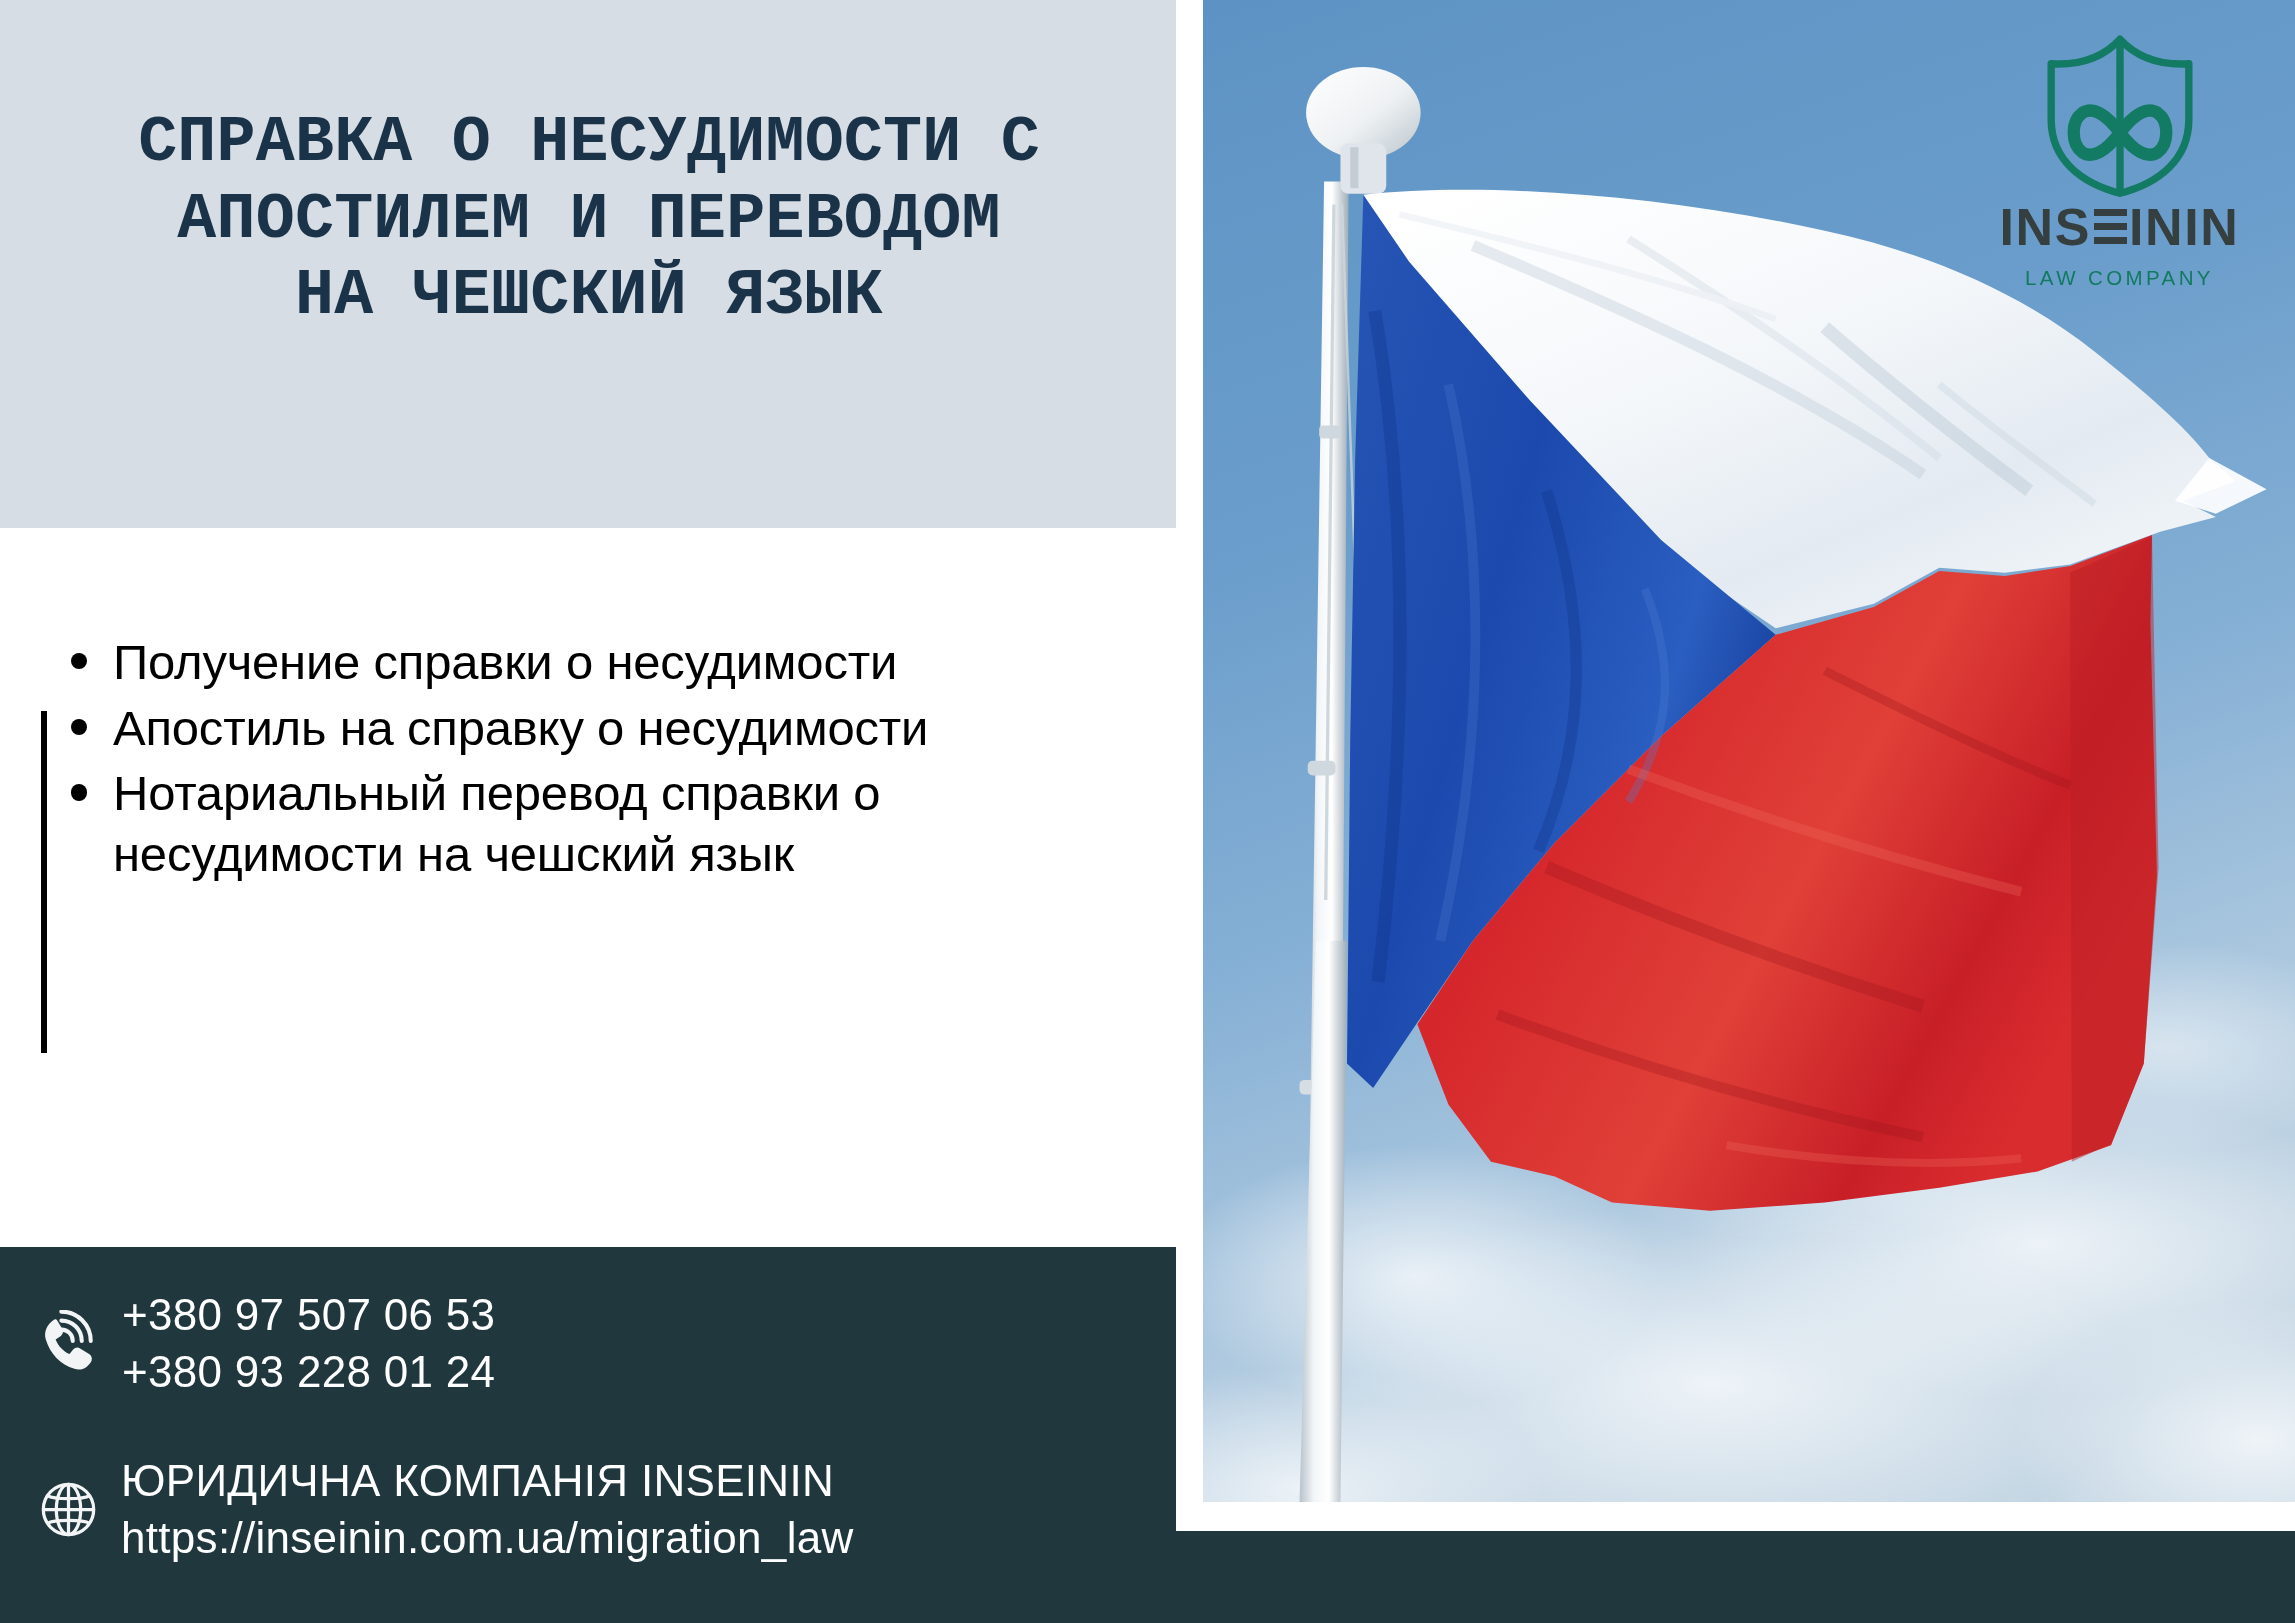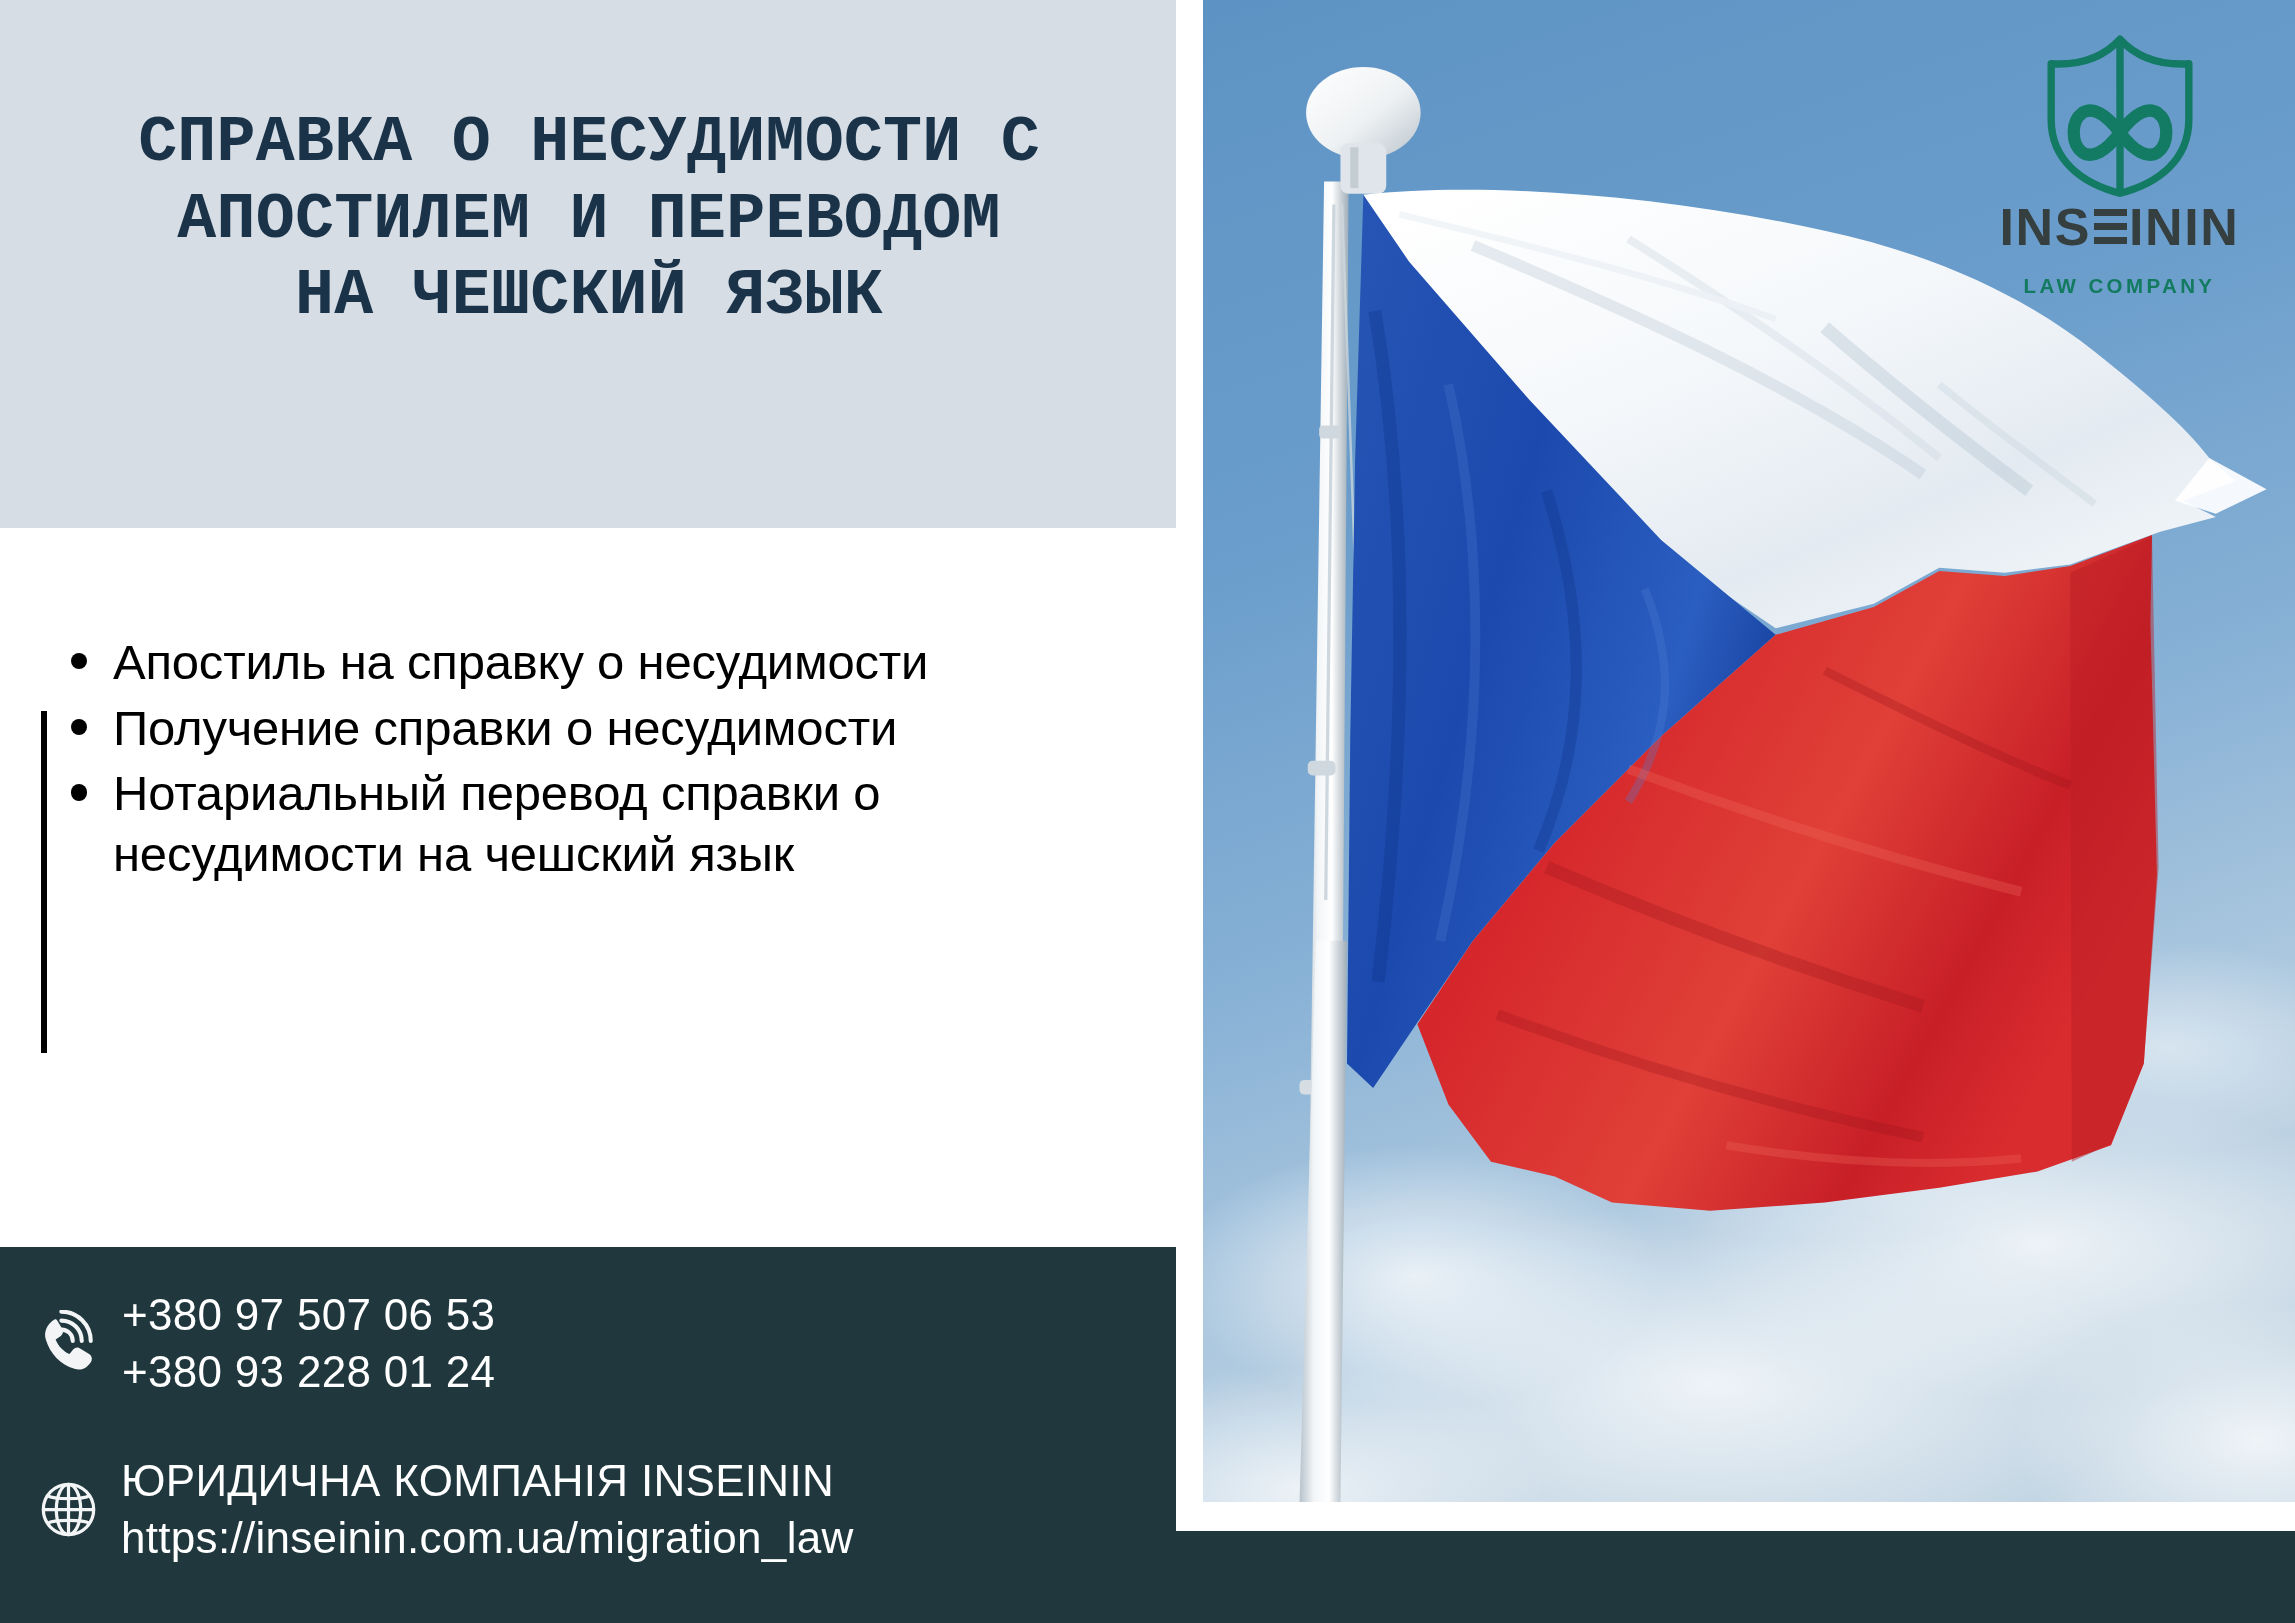--- a/index.html
+++ b/index.html
@@ -199,42 +199,42 @@
     height:7.4px;
     background:#353f3f;
   }
   .logo-word .eglyph i:nth-child(1){ top:1.6px; }
   .logo-word .eglyph i:nth-child(2){ top:15.5px; }
   .logo-word .eglyph i:nth-child(3){ top:29.5px; }
   .logo-sub{
     color:#127a5e;
     font-size:20.5px;
     letter-spacing:3.4px;
-    font-weight:700;
-    margin-top:21px;
+    font-weight:400;
+    margin-top:13px;
   }
 </style>
 </head>
 <body>
 
 <div id="poster">
 
   <div class="left-col">
 
     <div class="header-band"></div>
 
     <div class="poster-title">СПРАВКА О НЕСУДИМОСТИ С
 АПОСТИЛЕМ И ПЕРЕВОДОМ
 НА ЧЕШСКИЙ ЯЗЫК</div>
 
     <div class="bullets-wrap">
       <div class="accent-rule"></div>
       <ul class="bullet-list">
+        <li>Получение справки о несудимости</li>
         <li>Апостиль на справку о несудимости</li>
-        <li>Получение справки о несудимости</li>
         <li>Нотариальный перевод справки о несудимости на чешский язык</li>
       </ul>
     </div>
 
   </div>
 
   <div class="photo">
     <svg viewBox="0 0 1336 1836" preserveAspectRatio="xMidYMid slice" aria-hidden="true">
       <defs>
         <linearGradient id="sky" x1="0" y1="0" x2="0.25" y2="1">

